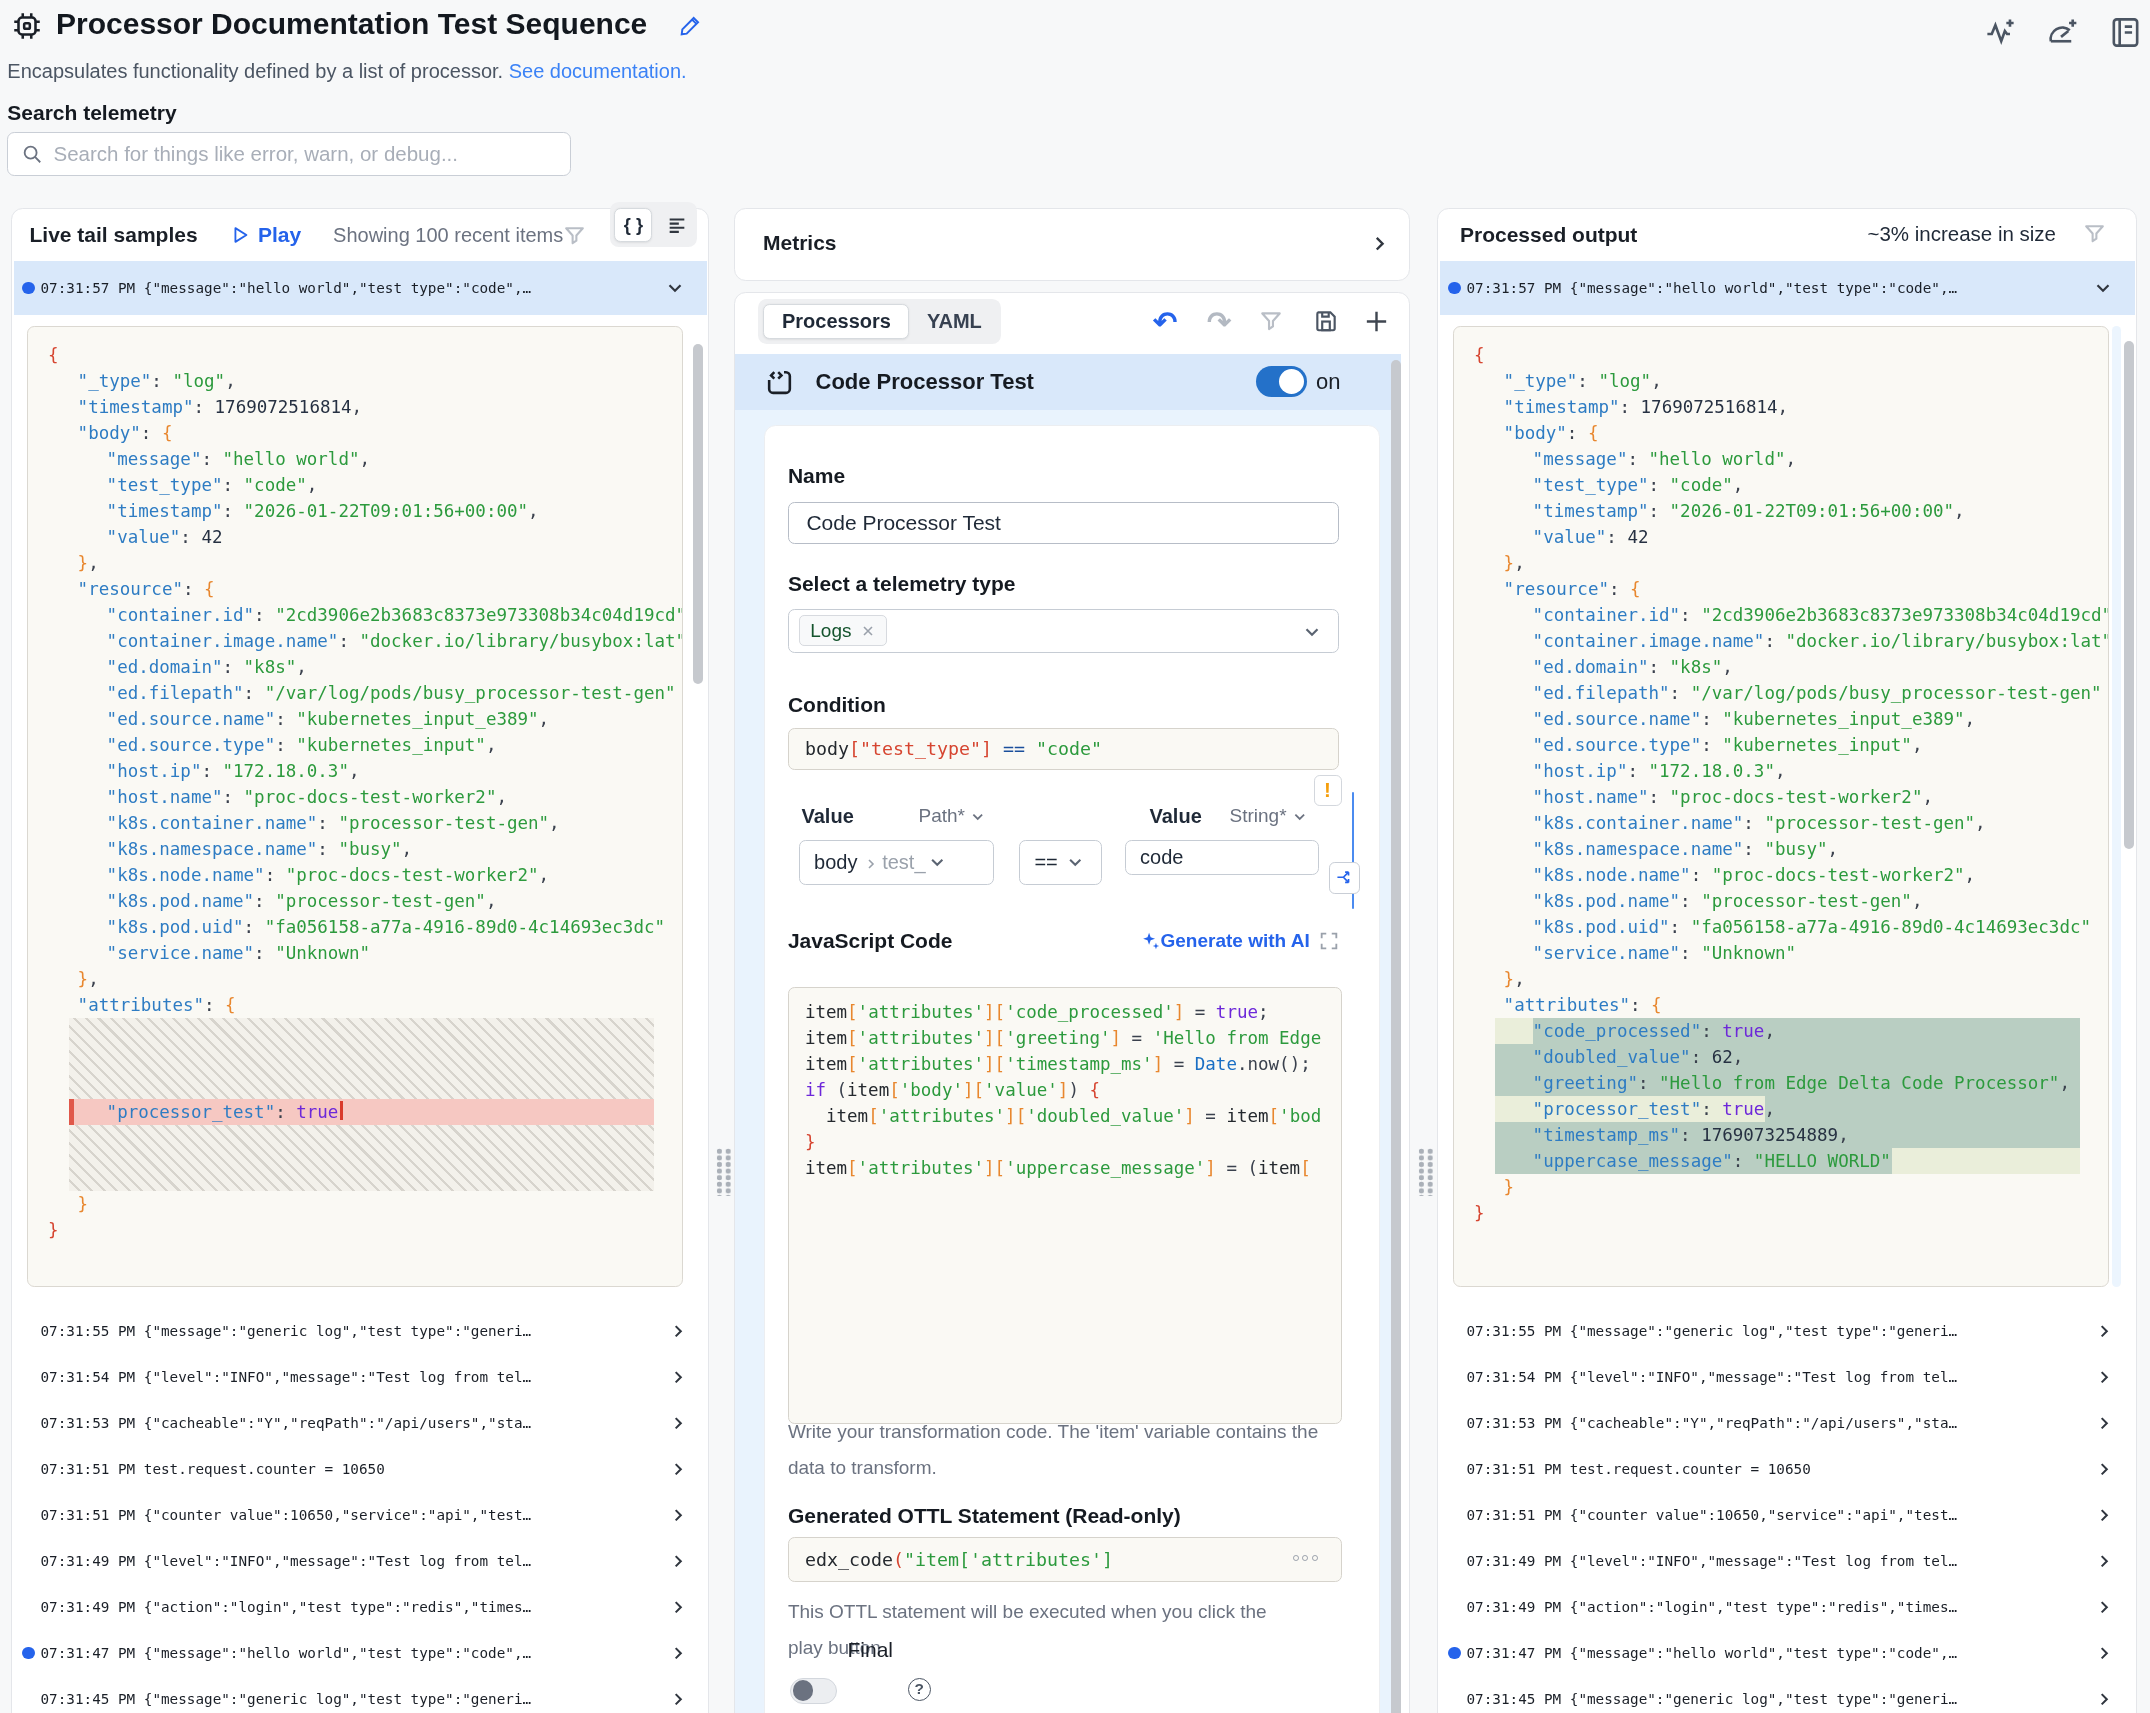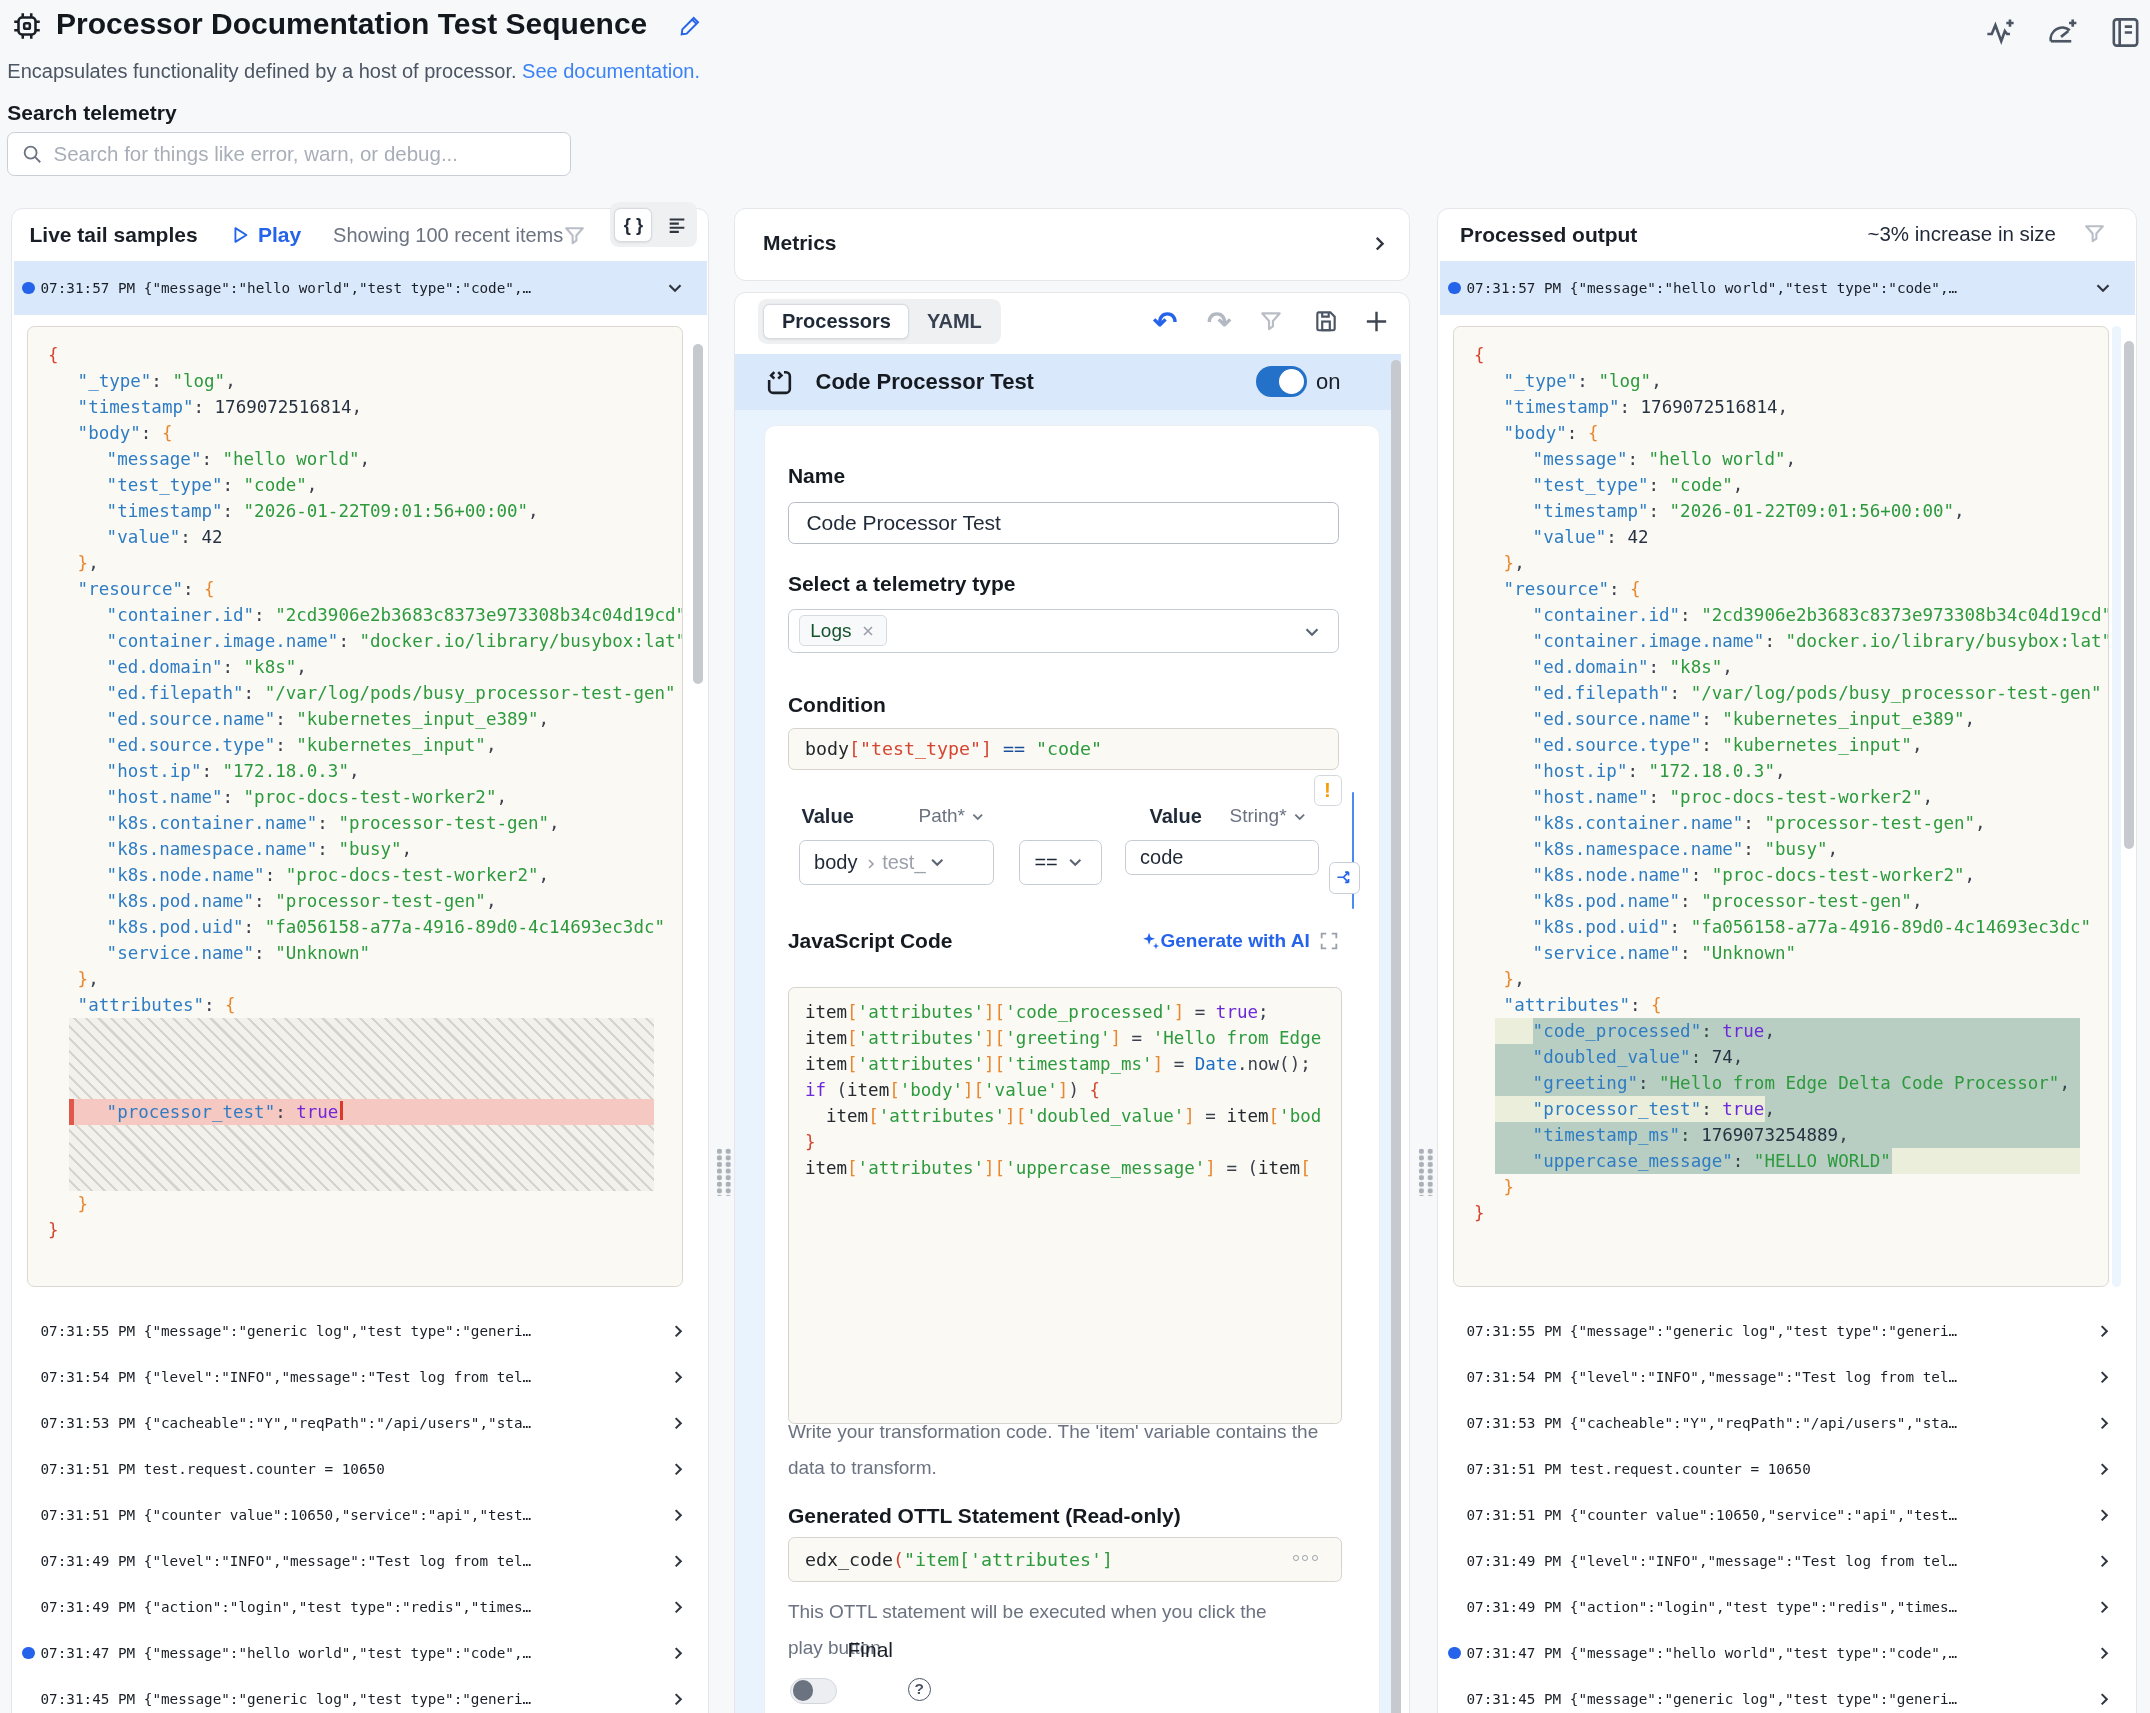--- a/index.html
+++ b/index.html
@@ -68,21 +68,21 @@
     </svg>
   </span>
   <span class="abs" style="left:56px;top:7.3px;font-size:30px;font-weight:700;color:#13181f;">Processor Documentation Test Sequence</span>
   <span class="abs" style="left:678px;top:11.7px;">
     <svg width="26" height="26" viewBox="0 0 24 24" fill="none" stroke="#2563eb" stroke-width="1.8">
       <path d="M14.5 5.5l4 4L8 20l-4.6.6L4 16 14.5 5.5z"></path>
         <path d="M13 7l4 4"></path>
     </svg>
   </span>
   <span class="abs" style="left:7.3px;top:60px;font-size:20px;color:#4b5563;">
-    <span>Encapsulates functionality defined by a host of processor.</span>
+    <span>Encapsulates functionality defined by a list of processor.</span>
     <a style="color:#3b82f6;text-decoration:none;">See documentation.</a>
   </span>
   <span class="abs field-label" style="left:7.3px;top:101px;">Search telemetry</span>
   <div class="abs" style="left:7.3px;top:132px;width:564px;height:44px;background:#fff;border:1.5px solid #c9ced6;border-radius:7.3px;display:flex;align-items:center;">
     <span style="margin-left:13px;">
       <svg width="22" height="22" viewBox="0 0 24 24" fill="none" stroke="#6b7280" stroke-width="2">
           <circle cx="10.5" cy="10.5" r="6.5"></circle>
           <path d="M15.5 15.5L21 21"></path>
         </svg>
     </span>
@@ -473,21 +473,21 @@
       <div class="jline" style="padding-left: 79px;"><span class="jtext"><span class="tk tk-K">"host.name"</span><span class="tk tk-D">: </span><span class="tk tk-S">"proc-docs-test-worker2"</span><span class="tk tk-D">,</span></span></div>
       <div class="jline" style="padding-left: 79px;"><span class="jtext"><span class="tk tk-K">"k8s.container.name"</span><span class="tk tk-D">: </span><span class="tk tk-S">"processor-test-gen"</span><span class="tk tk-D">,</span></span></div>
       <div class="jline" style="padding-left: 79px;"><span class="jtext"><span class="tk tk-K">"k8s.namespace.name"</span><span class="tk tk-D">: </span><span class="tk tk-S">"busy"</span><span class="tk tk-D">,</span></span></div>
       <div class="jline" style="padding-left: 79px;"><span class="jtext"><span class="tk tk-K">"k8s.node.name"</span><span class="tk tk-D">: </span><span class="tk tk-S">"proc-docs-test-worker2"</span><span class="tk tk-D">,</span></span></div>
       <div class="jline" style="padding-left: 79px;"><span class="jtext"><span class="tk tk-K">"k8s.pod.name"</span><span class="tk tk-D">: </span><span class="tk tk-S">"processor-test-gen"</span><span class="tk tk-D">,</span></span></div>
       <div class="jline" style="padding-left: 79px;"><span class="jtext"><span class="tk tk-K">"k8s.pod.uid"</span><span class="tk tk-D">: </span><span class="tk tk-S">"fa056158-a77a-4916-89d0-4c14693ec3dc"</span></span></div>
       <div class="jline" style="padding-left: 79px;"><span class="jtext"><span class="tk tk-K">"service.name"</span><span class="tk tk-D">: </span><span class="tk tk-S">"Unknown"</span></span></div>
       <div class="jline" style="padding-left: 50px;"><span class="jtext"><span class="tk tk-O">}</span><span class="tk tk-D">,</span></span></div>
       <div class="jline" style="padding-left: 50px;"><span class="jtext"><span class="tk tk-K">"attributes"</span><span class="tk tk-D">: </span><span class="tk tk-O">{</span></span></div>
       <div class="jline" style="padding-left: 79px;"><div class="hl-layer"><span class="hl-light" style="width: 38px;"></span><span class="hl-green" style="width: auto; flex: 1 1 0%;"></span></div><span class="jtext"><span class="tk tk-K">"code_processed"</span><span class="tk tk-D">: </span><span class="tk tk-B">true</span><span class="tk tk-D">,</span></span></div>
-      <div class="jline" style="padding-left: 79px;"><div class="hl-layer"><span class="hl-green" style="width: auto; flex: 1 1 0%;"></span></div><span class="jtext"><span class="tk tk-K">"doubled_value"</span><span class="tk tk-D">: </span><span class="tk tk-N">74</span><span class="tk tk-D">,</span></span></div>
+      <div class="jline" style="padding-left: 79px;"><div class="hl-layer"><span class="hl-green" style="width: auto; flex: 1 1 0%;"></span></div><span class="jtext"><span class="tk tk-K">"doubled_value"</span><span class="tk tk-D">: </span><span class="tk tk-N">62</span><span class="tk tk-D">,</span></span></div>
       <div class="jline" style="padding-left: 79px;"><div class="hl-layer"><span class="hl-green" style="width: auto; flex: 1 1 0%;"></span></div><span class="jtext"><span class="tk tk-K">"greeting"</span><span class="tk tk-D">: </span><span class="tk tk-S">"Hello from Edge Delta Code Processor"</span><span class="tk tk-D">,</span></span></div>
       <div class="jline" style="padding-left: 79px;"><div class="hl-layer"><span class="hl-light" style="width: 270px;"></span><span class="hl-green" style="width: auto; flex: 1 1 0%;"></span></div><span class="jtext"><span class="tk tk-K">"processor_test"</span><span class="tk tk-D">: </span><span class="tk tk-B">true</span><span class="tk tk-D">,</span></span></div>
       <div class="jline" style="padding-left: 79px;"><div class="hl-layer"><span class="hl-green" style="width: auto; flex: 1 1 0%;"></span></div><span class="jtext"><span class="tk tk-K">"timestamp_ms"</span><span class="tk tk-D">: </span><span class="tk tk-N">1769073254889</span><span class="tk tk-D">,</span></span></div>
       <div class="jline" style="padding-left: 79px;"><div class="hl-layer"><span class="hl-green" style="width: 397px;"></span><span class="hl-light" style="width: auto; flex: 1 1 0%;"></span></div><span class="jtext"><span class="tk tk-K">"uppercase_message"</span><span class="tk tk-D">: </span><span class="tk tk-S">"HELLO WORLD"</span></span></div>
       <div class="jline" style="padding-left: 50px;"><span class="jtext"><span class="tk tk-O">}</span></span></div>
       <div class="jline" style="padding-left: 20.5px;"><span class="jtext"><span class="tk tk-R">}</span></span></div>
     </div>
 
   <div class="abs" style="left:674px;top:117px;width:8.8px;height:961px;background:#ecf5fe;border-radius:4.4px;"></div>
   <div class="abs" style="left:686px;top:132px;width:10.2px;height:508px;background:#c6c9ce;border-radius:5.8px;"></div>

